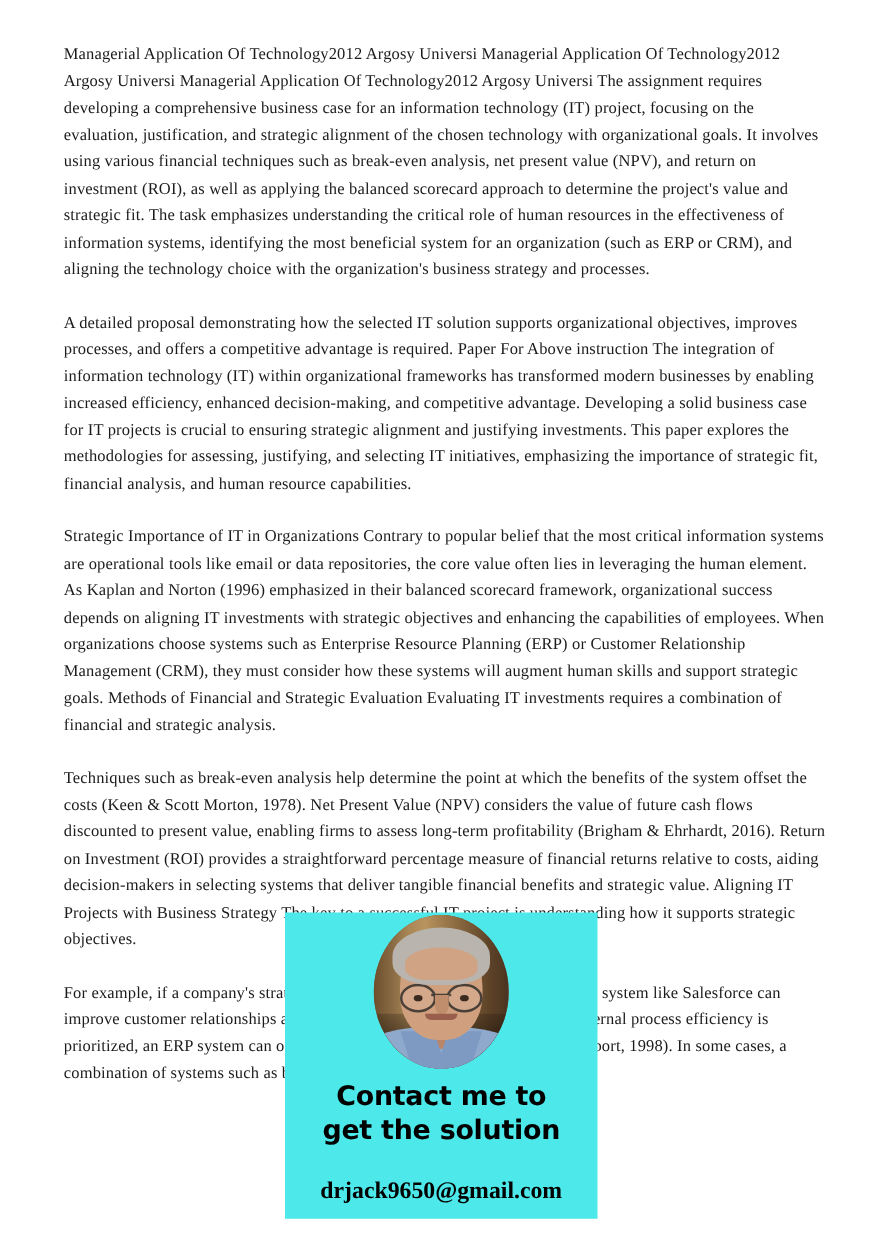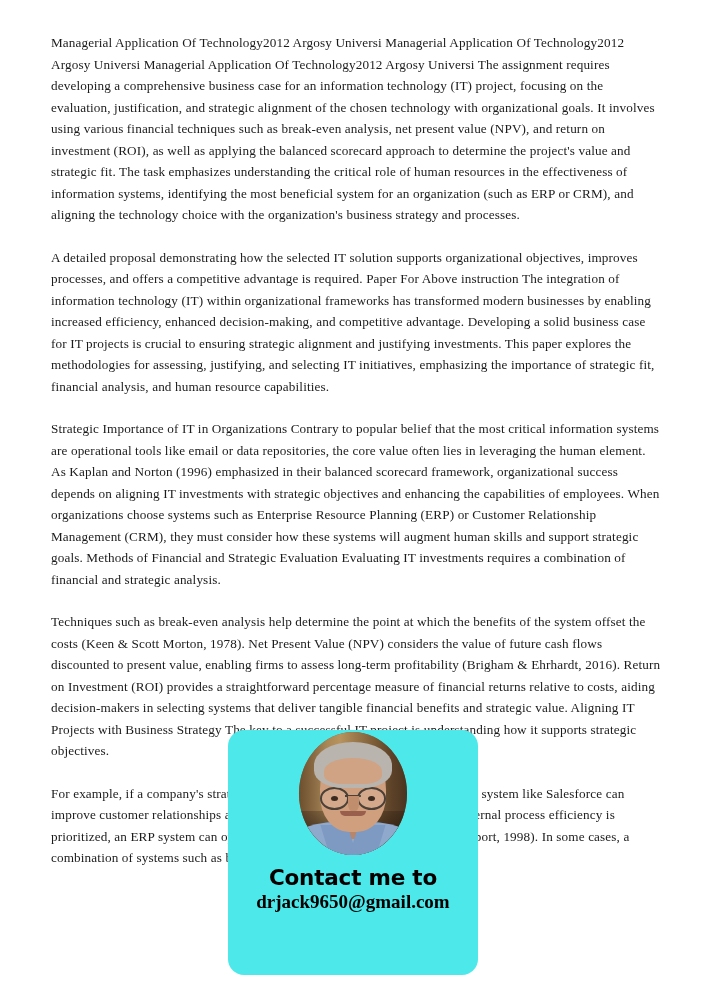--- a/index.html
+++ b/index.html
@@ -41,21 +41,20 @@
     position: absolute;
     left: 228px;
     top: 730px;
     width: 250px;
     height: 245px;
     background: #4DE9EA;
     display: flex;
     flex-direction: column;
     align-items: center;
     overflow: hidden;
-    border-radius: 16px;
   }
   #avatar {
     position: relative;
     margin-top: 2px;
     width: 108px;
     height: 123px;
     border-radius: 50% / 50%;
     overflow: hidden;
     background: #7d5f3c;
     flex: 0 0 auto;
@@ -213,21 +212,21 @@
   }
   #overlay-line-1 { margin-top: 10px; }
   #overlay-line-2 { margin-top: 2px; }
   #overlay-email {
     font-family: "Liberation Serif", "DejaVu Serif", serif;
     font-weight: bold;
     font-size: 19px;
     line-height: 23px;
     color: #000000;
     text-align: center;
-    margin-top: 0;
+    margin-top: 24px;
     white-space: nowrap;
   }
 </style>
 </head>
 <body>
 
 <div id="page">
 
   <div id="doc-body">
     <p class="para">Managerial Application Of Technology2012 Argosy Universi Managerial Application Of Technology2012 Argosy Universi Managerial Application Of Technology2012 Argosy Universi The assignment requires developing a comprehensive business case for an information technology (IT) project, focusing on the evaluation, justification, and strategic alignment of the chosen technology with organizational goals. It involves using various financial techniques such as break-even analysis, net present value (NPV), and return on investment (ROI), as well as applying the balanced scorecard approach to determine the project's value and strategic fit. The task emphasizes understanding the critical role of human resources in the effectiveness of information systems, identifying the most beneficial system for an organization (such as ERP or CRM), and aligning the technology choice with the organization's business strategy and processes.</p>
@@ -258,16 +257,17 @@
             <div class="av-eye r"></div>
           </div>
         </div>
         <div class="av-nose"></div>
         <div class="av-mouth"></div>
       </div>
       <div class="av-hair"></div>
     </div>
 
     <div class="overlay-line" id="overlay-line-1">Contact me to</div>
+    <div class="overlay-line" id="overlay-line-2">get the solution</div>
     <div id="overlay-email">drjack9650@gmail.com</div>
   </div>
 
 </div>
 
 </body></html>

